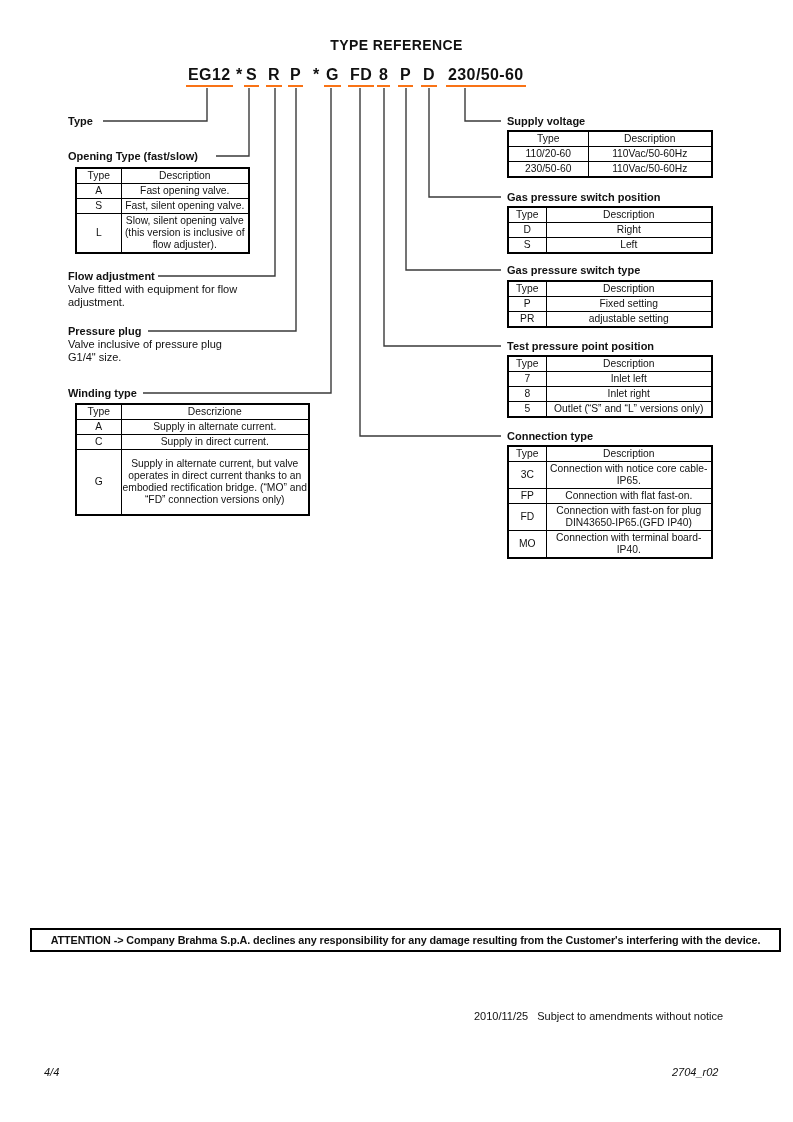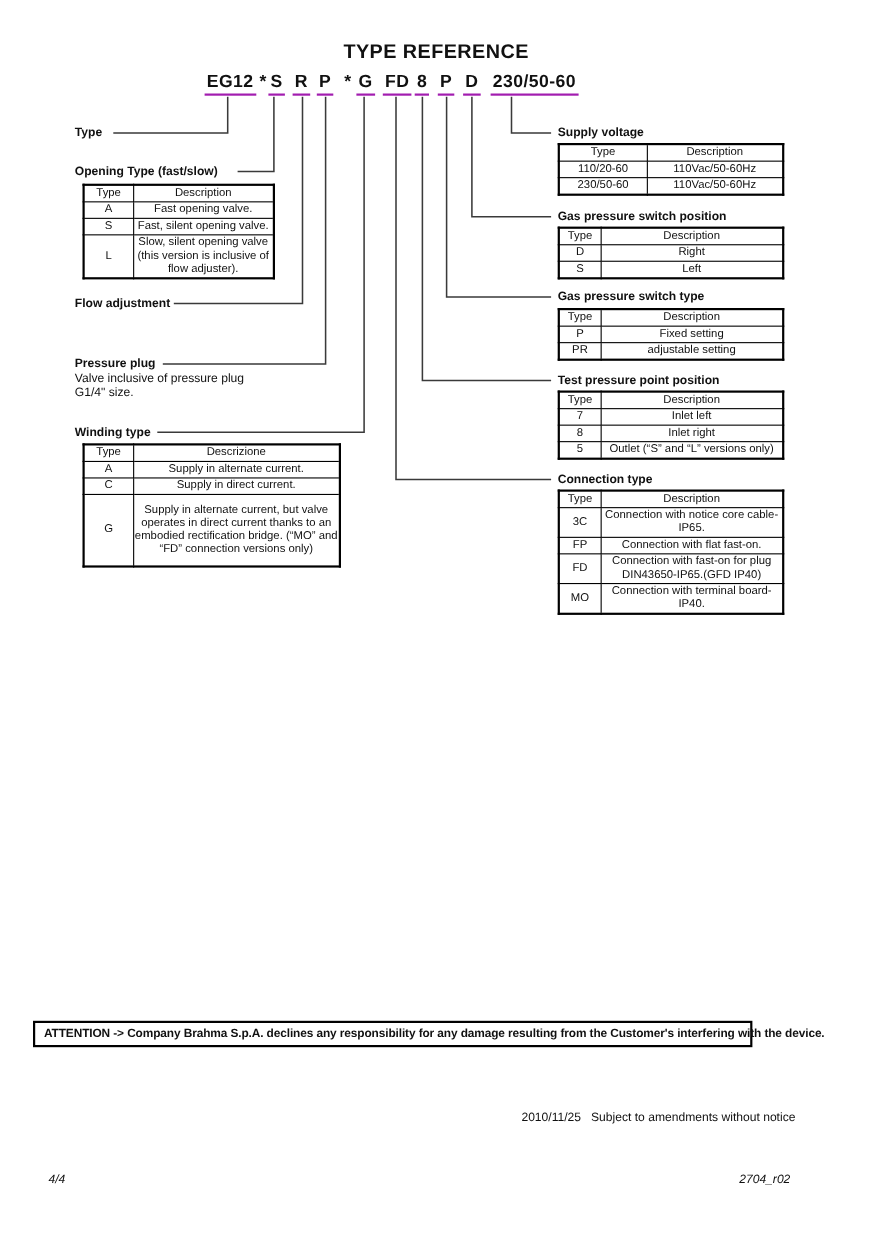--- a/index.html
+++ b/index.html
@@ -9,45 +9,45 @@
     background:#ffffff;
     font-family:"Liberation Sans", sans-serif;
     color:#111;
     overflow:hidden;
     margin:0 auto;
   }
   .abs{position:absolute;}
   #title{
     left:0;top:37px;width:793px;
     text-align:center;
-    font-size:18px;font-weight:bold;letter-spacing:.4px;
+    font-size:14px;font-weight:bold;letter-spacing:.4px;
   }
   .code-seg{
     top:66px;
     font-size:16px;font-weight:bold;letter-spacing:.4px;
     white-space:nowrap;
   }
-  .code-seg.u{border-bottom:2px solid #a21caf;padding:0 2px 1px 2px;margin-left:-2px;}
+  .code-seg.u{border-bottom:2px solid #f97316;padding:0 2px 1px 2px;margin-left:-2px;}
   #leader-svg{left:0;top:0;pointer-events:none;}
   .sec-label{font-size:11px;font-weight:bold;white-space:nowrap;}
   .sec-desc{font-size:11px;line-height:13px;}
   .tbl{
     border-collapse:collapse;table-layout:fixed;
     font-size:10.3px;line-height:12px;
     text-align:center;
   }
   .tbl td,.tbl th{
     border:1.5px solid #000;
     padding:1px 1px;
     font-weight:normal;
     overflow:hidden;
   }
   .tbl{border:2px solid #000;}
   #attention{
-    left:30px;top:928px;width:654px;
+    left:30px;top:928px;width:751px;
     border:2px solid #000;
     box-sizing:border-box;
     padding:4px 8px;
     text-align:center;
     font-size:10.8px;font-weight:bold;
     white-space:nowrap;
     letter-spacing:-0.1px;
   }
   .foot-line{font-size:11px;line-height:13px;white-space:nowrap;}
   .italic{font-style:italic;}
@@ -111,20 +111,21 @@
       <td>Fast, silent opening valve.</td>
     </tr>
     <tr>
       <td>L</td>
       <td>Slow, silent opening valve (this version is inclusive of flow adjuster).</td>
     </tr>
   </tbody>
     </table>
 
   <div class="abs sec-label" style="left:68px;top:270px">Flow adjustment</div>
+  <div class="abs sec-desc" style="left:68px;top:283px;width:172px">Valve fitted with equipment for flow adjustment.</div>
 
   <div class="abs sec-label" style="left:68px;top:325px">Pressure plug</div>
   <div class="abs sec-desc" style="left:68px;top:338px;width:160px">Valve inclusive of pressure plug G1/4" size.</div>
 
   <div class="abs sec-label" style="left:68px;top:387px">Winding type</div>
   <table class="abs tbl" style="left:75px;top:403px;width:235px">
     <colgroup>
         <col style="width:45px">
         <col>
       </colgroup>

